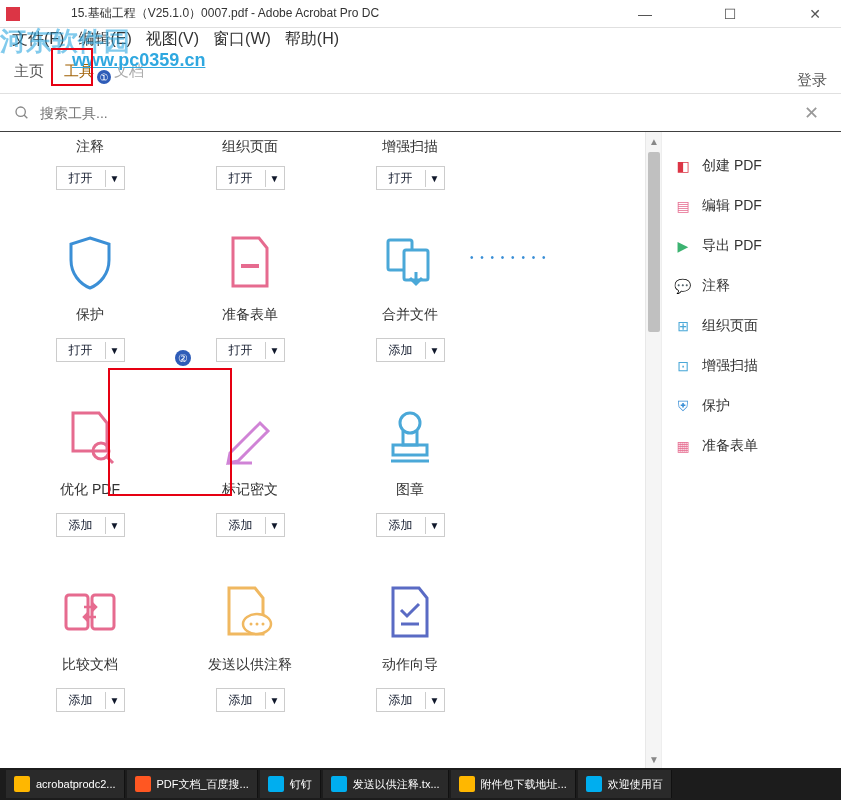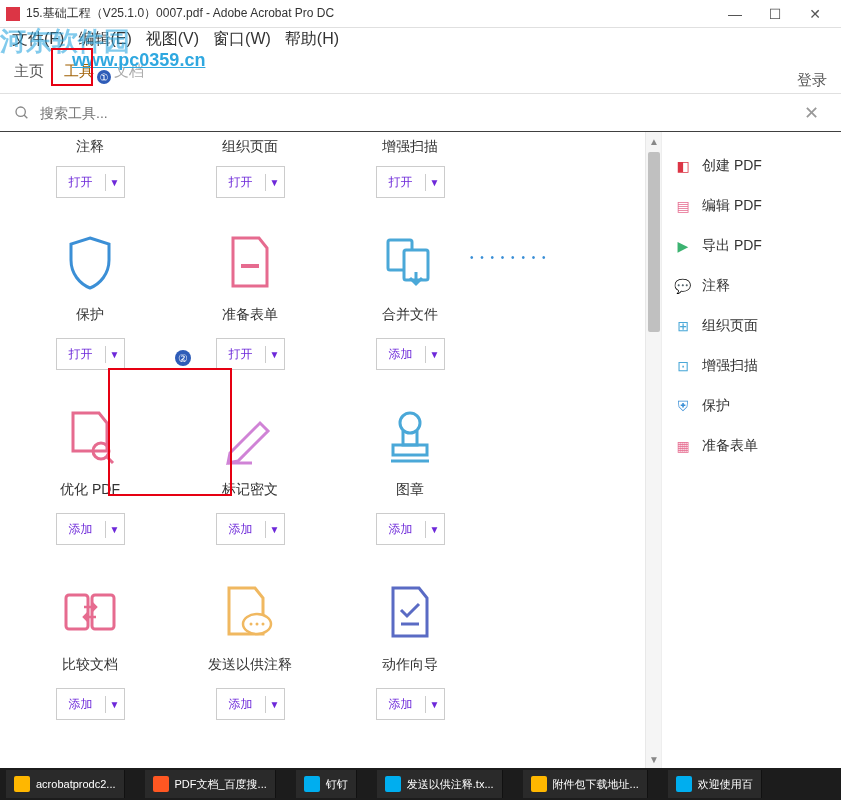--- a/index.html
+++ b/index.html
@@ -1,17 +1,17 @@
 <!DOCTYPE html>
 <html><head>
 <meta charset="utf-8">
 <style>
 * { box-sizing: border-box; margin: 0; padding: 0; }
 body { font-family: "Microsoft YaHei", Arial, sans-serif; font-size: 12px; color: #333; background: #fff; width: 841px; height: 800px; overflow: hidden; position: relative; }
-.titlebar { height: 28px; background: #fff; border-bottom: 1px solid #e0e0e0; display: flex; align-items: center; padding: 0 6px; }
+.titlebar { height: 28px; background: #fff; border-bottom: 1px solid #e0e0e0; display: flex; align-items: center; padding: 0 6px; gap: 45px; }
 .titlebar .pdf-icon { width: 14px; height: 14px; background: #dc3545; margin-right: 6px; }
 .titlebar .title { flex: 1; font-size: 12px; color: #333; }
 .titlebar .winbtn { width: 40px; height: 26px; display: flex; align-items: center; justify-content: center; font-size: 14px; color: #555; }
 .menubar { height: 22px; display: flex; align-items: center; padding: 0 6px; font-size: 16px; gap: 2px; }
 .menubar span { padding: 2px 6px; }
 .topnav { height: 44px; border-bottom: 1px solid #e0e0e0; display: flex; align-items: center; padding: 0 14px; font-size: 15px; color: #555; }
 .topnav .navitem { margin-right: 20px; }
 .topnav .login { margin-left: auto; margin-top: 17px; }
 .redbox1 { position: absolute; left: 51px; top: 48px; width: 42px; height: 38px; border: 2px solid #e60012; z-index: 10; }
 .badge1 { position: absolute; left: 97px; top: 70px; width: 14px; height: 14px; border-radius: 50%; background: #2e5cb8; color: #fff; font-size: 10px; display: flex; align-items: center; justify-content: center; z-index: 10; }
@@ -26,29 +26,29 @@
 .scrollbar-gutter { width: 16px; background: #f5f5f5; border-left: 1px solid #e8e8e8; position: relative; }
 .scrollbar-thumb { position: absolute; left: 2px; top: 20px; width: 12px; height: 180px; background: #c0c0c0; border-radius: 2px; }
 .scrollbar-arrow { position: absolute; left: 3px; width: 10px; height: 10px; color: #888; font-size: 10px; text-align: center; }
 .sidebar { width: 180px; padding: 14px 12px; border-left: 1px solid #eee; }
 .side-item { display: flex; align-items: center; height: 40px; font-size: 14px; color: #333; gap: 10px; }
 .side-icon { width: 18px; height: 18px; display: inline-flex; align-items: center; justify-content: center; }
 .grid { display: flex; flex-wrap: wrap; }
 .tool { width: 160px; height: 175px; display: flex; flex-direction: column; align-items: center; padding-top: 20px; }
 .tool .icon-wrap { width: 56px; height: 56px; display: flex; align-items: center; justify-content: center; margin-bottom: 16px; }
 .tool .label { font-size: 14px; color: #333; margin-bottom: 14px; }
-.tool .btn { border: 1px solid #ccc; height: 32px; display: flex; align-items: center; font-size: 12px; color: #6d28d9; }
+.tool .btn { border: 1px solid #ccc; height: 24px; display: flex; align-items: center; font-size: 12px; color: #0f172a; }
 .tool .btn .btn-main { padding: 0 12px; border-right: 1px solid #ccc; }
 .tool .btn .btn-arrow { width: 18px; text-align: center; font-size: 10px; }
 .row0 .tool { height: 70px; padding-top: 0; }
 .row0 .tool .label { margin-bottom: 10px; }
 .row0 { margin-top: 6px; margin-bottom: 6px; }
 .redbox2 { position: absolute; left: 108px; top: 236px; width: 124px; height: 128px; border: 2px solid #e60012; z-index: 10; pointer-events: none; }
 .badge2 { position: absolute; left: 175px; top: 218px; width: 16px; height: 16px; border-radius: 50%; background: #2e5cb8; color: #fff; font-size: 11px; display: flex; align-items: center; justify-content: center; z-index: 10; }
-.taskbar { position: absolute; bottom: 0; left: 0; right: 0; height: 32px; background: #1c1c1c; display: flex; align-items: center; padding: 0 6px; gap: 20px; }
+.taskbar { position: absolute; bottom: 0; left: 0; right: 0; height: 32px; background: #1c1c1c; display: flex; align-items: center; padding: 0 6px; gap: 2px; }
 .task-item { height: 28px; display: flex; align-items: center; padding: 0 8px; color: #fff; font-size: 11px; gap: 6px; background: #2a2a2a; border-right: 1px solid #111; }
 .task-icon { width: 16px; height: 16px; background: #888; border-radius: 2px; }
 .dots { position: absolute; left: 470px; top: 120px; color: #3b8fd6; letter-spacing: 2px; font-size: 10px; }
 </style>
 </head>
 <body>
 
 <div class="watermark2">河东软件园</div>
 
 <div class="titlebar">

